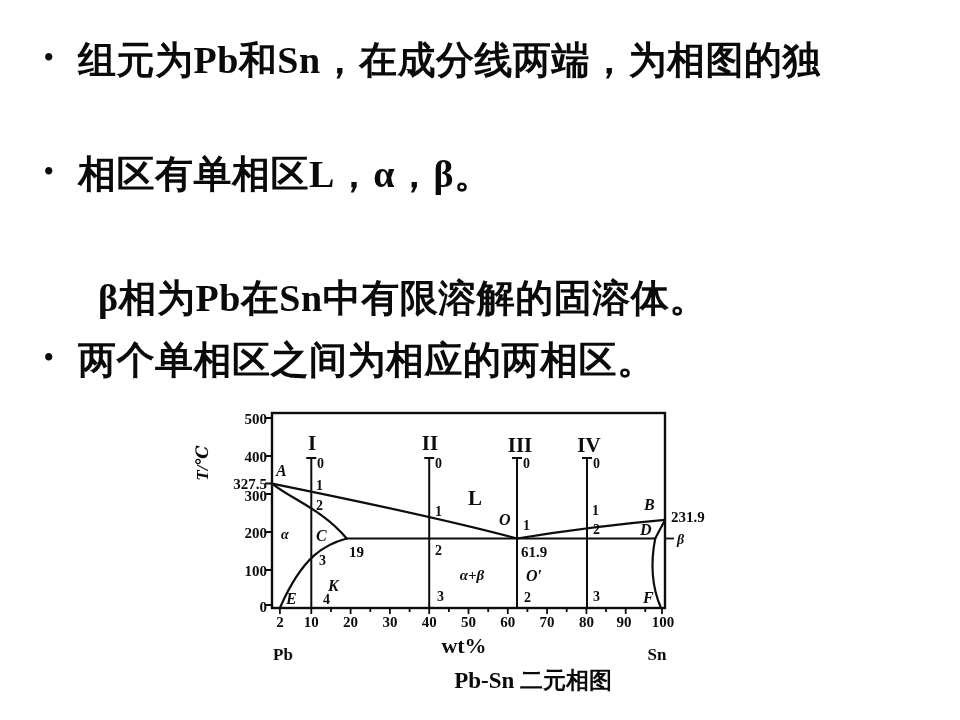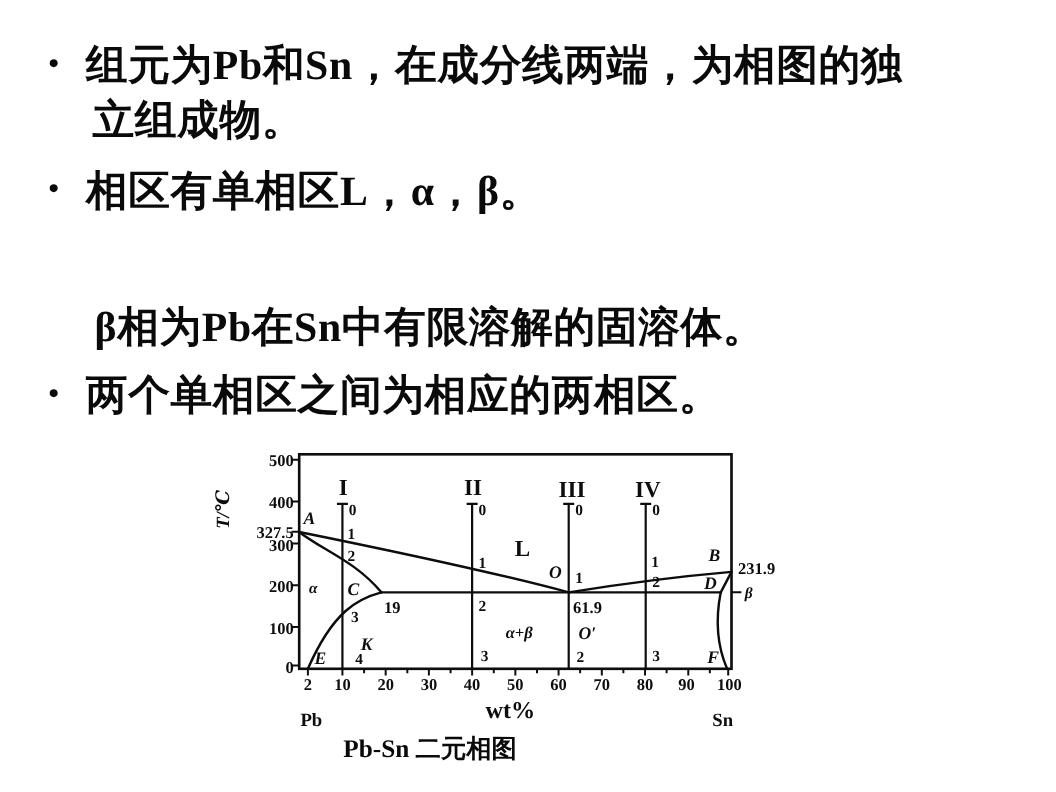--- a/index.html
+++ b/index.html
@@ -1,48 +1,45 @@
 <!DOCTYPE html>
 <html><head>
 <meta charset="utf-8">
 <style>
   html,body{margin:0;padding:0;background:#fff;}
   .slide{position:relative;width:960px;height:720px;background:#ffffff;overflow:hidden;
          font-family:"Liberation Serif","DejaVu Serif",serif;color:#0a0a0a;}
   .tline{position:absolute;font-size:38px;font-weight:bold;line-height:1.08;white-space:nowrap;
          letter-spacing:0.5px;}
   .bullet{position:absolute;left:-34px;top:3px;font-size:27px;}
-  .chart-title{position:absolute;left:312px;top:665px;width:300px;text-align:left;
+  .chart-title{position:absolute;left:312px;top:665px;width:300px;text-align:right;
                font-size:23px;font-weight:bold;}
   svg text{font-family:"Liberation Serif","DejaVu Serif",serif;font-weight:bold;fill:#0d0d0d;}
   .ax{stroke:#0d0d0d;stroke-width:2.4;fill:none;}
   .cv{stroke:#0d0d0d;stroke-width:2.2;fill:none;stroke-linecap:round;}
   .al{stroke:#0d0d0d;stroke-width:2;fill:none;}
   .tk{stroke:#0d0d0d;stroke-width:1.8;fill:none;}
   .num{font-size:15px;}
   .mark{font-size:14px;}
   .roman{font-size:21px;text-anchor:middle;}
   .pt{font-size:16px;font-style:italic;}
   .reg{font-style:italic;}
 </style>
 </head>
 <body>
 
 <div class="slide">
 
   <div class="tline" style="left:78px;top:40px">
     <span class="bullet">•</span><span>组元为Pb和Sn，在成分线两端，为相图的独</span>
   </div>
-  <div class="tline" style="left:84px;top:90px">
-    <span>立组成物。</span>
-  </div>
   <div class="tline" style="left:78px;top:154px">
     <span class="bullet">•</span><span>相区有单相区L，α，β。</span>
   </div>
-  <div class="tline" style="left:86px;top:278px">
+  <div class="tline" style="left:98px;top:278px">
     <span>β相为Pb在Sn中有限溶解的固溶体。</span>
   </div>
   <div class="tline" style="left:78px;top:340px">
     <span class="bullet">•</span><span>两个单相区之间为相应的两相区。</span>
   </div>
 
   <svg width="540" height="266" viewBox="0 0 540 266" style="position:absolute;left:183px;top:400px">
 
     <rect class="ax" x="89" y="13" width="393" height="195"></rect>
 

